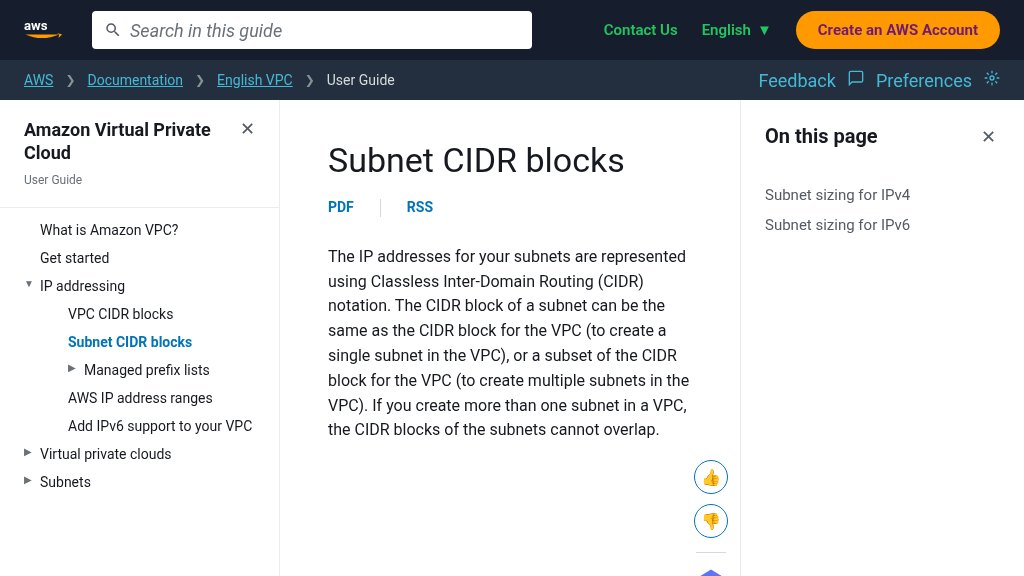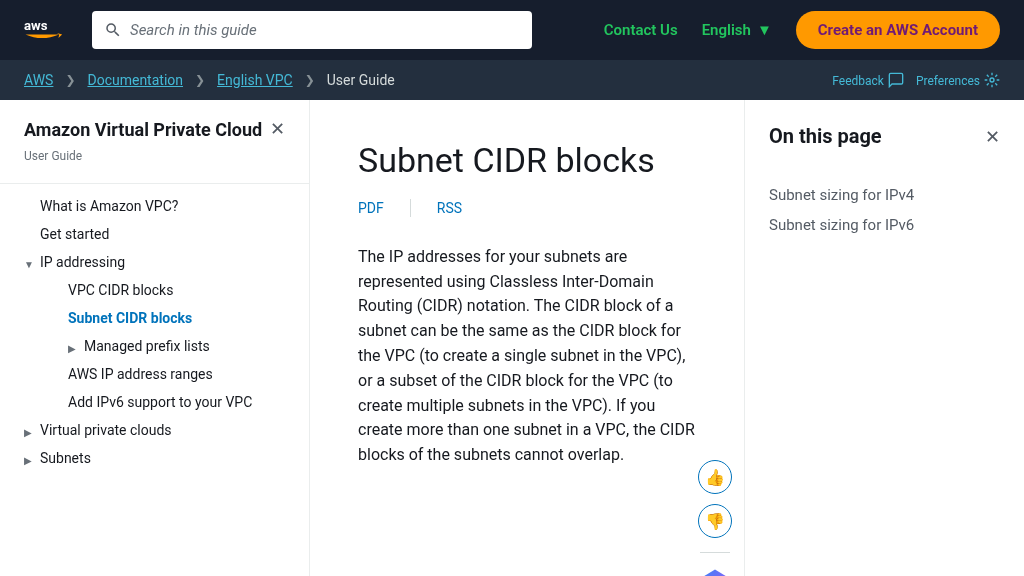--- a/index.html
+++ b/index.html
@@ -2,46 +2,46 @@
 <html><head>
 <meta charset="utf-8">
 <style>
 *{margin:0;padding:0;box-sizing:border-box;font-family:"Amazon Ember",-apple-system,BlinkMacSystemFont,"Segoe UI",Roboto,sans-serif}
 body{background:#fff;color:#16191f;overflow:hidden}
 .topbar{background:#161e2d;height:60px;display:flex;align-items:center;padding:0 24px;gap:24px}
 .logo{color:#fff;font-weight:700;font-size:20px;display:flex;flex-direction:column;align-items:center;cursor:pointer}
 .logo svg{width:44px;height:28px}
 .search-wrap{flex:0 0 440px;position:relative}
 .search-wrap svg{position:absolute;left:12px;top:50%;transform:translateY(-50%);width:18px;height:18px;fill:#545b64}
-.search-input{width:100%;height:38px;border:none;border-radius:4px;padding:0 12px 0 38px;font-size:15px;color:#545b64;background:#fff}
+.search-input{width:100%;height:38px;border:none;border-radius:4px;padding:0 12px 0 38px;font-size:18px;color:#545b64;background:#fff}
 .search-input::placeholder{color:#687078;font-style:italic}
 .topbar-spacer{flex:1}
 .topbar-link{color:#22c55e;font-size:15px;font-weight:600;cursor:pointer;display:flex;align-items:center;gap:6px}
 .create-btn{background:#ff9900;color:#701a75;border:none;border-radius:20px;padding:10px 22px;font-size:15px;font-weight:700;cursor:pointer}
 .breadcrumb-bar{background:#232f3e;height:40px;display:flex;align-items:center;padding:0 24px;gap:12px;font-size:14px}
 .breadcrumb-bar a{color:#44b9d6;text-decoration:underline;cursor:pointer}
 .breadcrumb-bar .chev{color:#879196;font-size:12px}
 .breadcrumb-bar .current{color:#d5dbdb}
 .bc-spacer{flex:1}
-.bc-action{color:#44b9d6;cursor:pointer;display:flex;align-items:flex-end;gap:4px;font-size:12px}
+.bc-action{color:#44b9d6;cursor:pointer;display:flex;align-items:flex-start;gap:12px;font-size:18px}
 .bc-action svg{width:16px;height:16px;fill:#44b9d6}
 .main{display:flex;height:calc(576px - 100px)}
-.sidebar{width:310px;border-right:1px solid #eaeded;padding:18px 0;overflow-y:auto}
+.sidebar{width:280px;border-right:1px solid #eaeded;padding:18px 0;overflow-y:auto}
 .sb-header{padding:0 24px 8px;display:flex;justify-content:space-between;align-items:flex-start}
 .sb-title{font-size:18px;font-weight:700;line-height:1.3}
 .sb-sub{font-size:12px;color:#687078;padding:0 24px 12px}
 .sb-close{cursor:pointer;font-size:18px;color:#545b64}
 .sb-divider{height:1px;background:#eaeded;margin:8px 0}
-.sb-item{padding:6px 24px;font-size:14px;color:#16191f;cursor:pointer;display:flex;align-items:flex-end;gap:6px}
+.sb-item{padding:6px 24px;font-size:14px;color:#16191f;cursor:pointer;display:flex;align-items:flex-start;gap:6px}
 .sb-item.indent1{padding-left:68px}
 .sb-item.active{color:#0073bb;font-weight:700}
 .sb-caret{width:10px;display:inline-block;color:#687078;font-size:10px}
 .content{flex:1;padding:40px 48px;overflow-y:auto;position:relative;max-width:460px}
 .content h1{font-size:34px;font-weight:400;color:#16191f;margin-bottom:18px;line-height:1.2}
-.doc-links{display:flex;gap:26px;align-items:center;margin-bottom:28px;font-size:14px;font-weight:400}
+.doc-links{display:flex;gap:26px;margin-bottom:28px;font-size:14px;font-weight:700}
 .doc-links a{color:#0073bb;cursor:pointer}
 .doc-links .sep{width:1px;height:18px;background:#d5dbdb}
 .content p{font-size:16px;line-height:1.55;color:#16191f}
 .feedback-btns{position:absolute;right:12px;top:360px;display:flex;flex-direction:column;gap:10px;align-items:center}
 .fb-btn{width:34px;height:34px;border:1.5px solid #0073bb;border-radius:50%;display:flex;align-items:center;justify-content:center;cursor:pointer;color:#0073bb;font-size:16px}
 .fb-divider{width:30px;height:1px;background:#d5dbdb;margin:4px 0}
 .hex-icon{width:34px;height:34px}
 .rightpane{width:280px;border-left:1px solid #eaeded;padding:24px}
 .rp-header{display:flex;justify-content:space-between;align-items:center;margin-bottom:32px}
 .rp-title{font-size:20px;font-weight:700}

